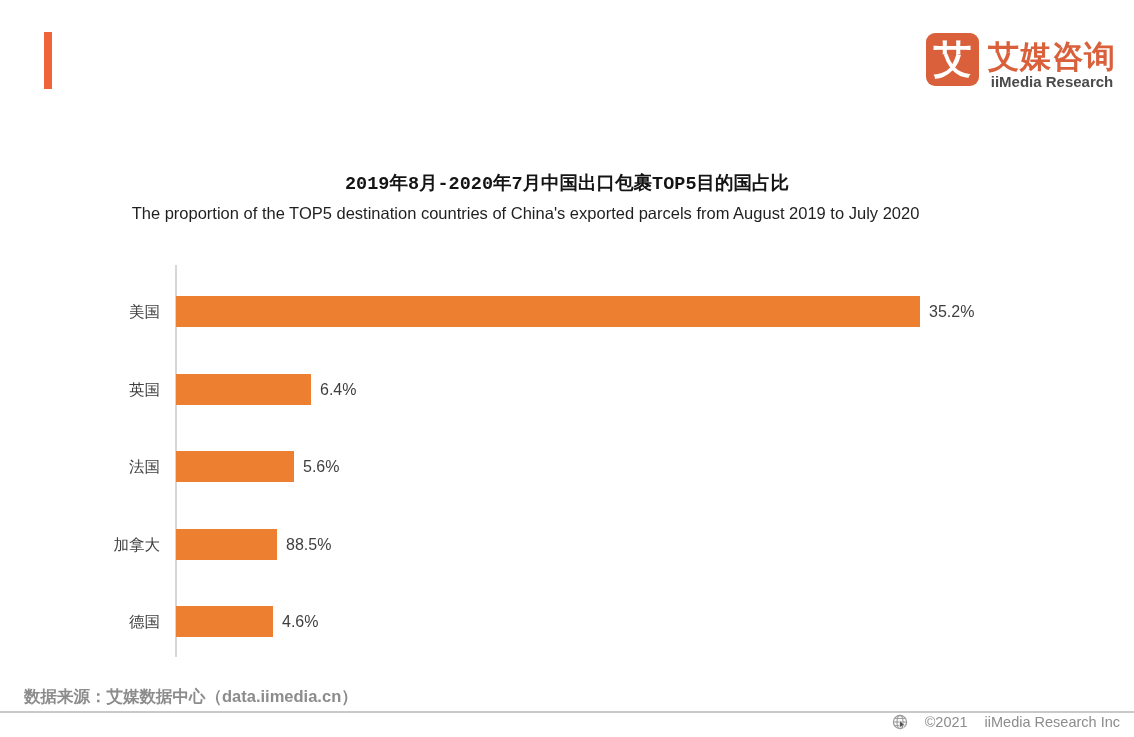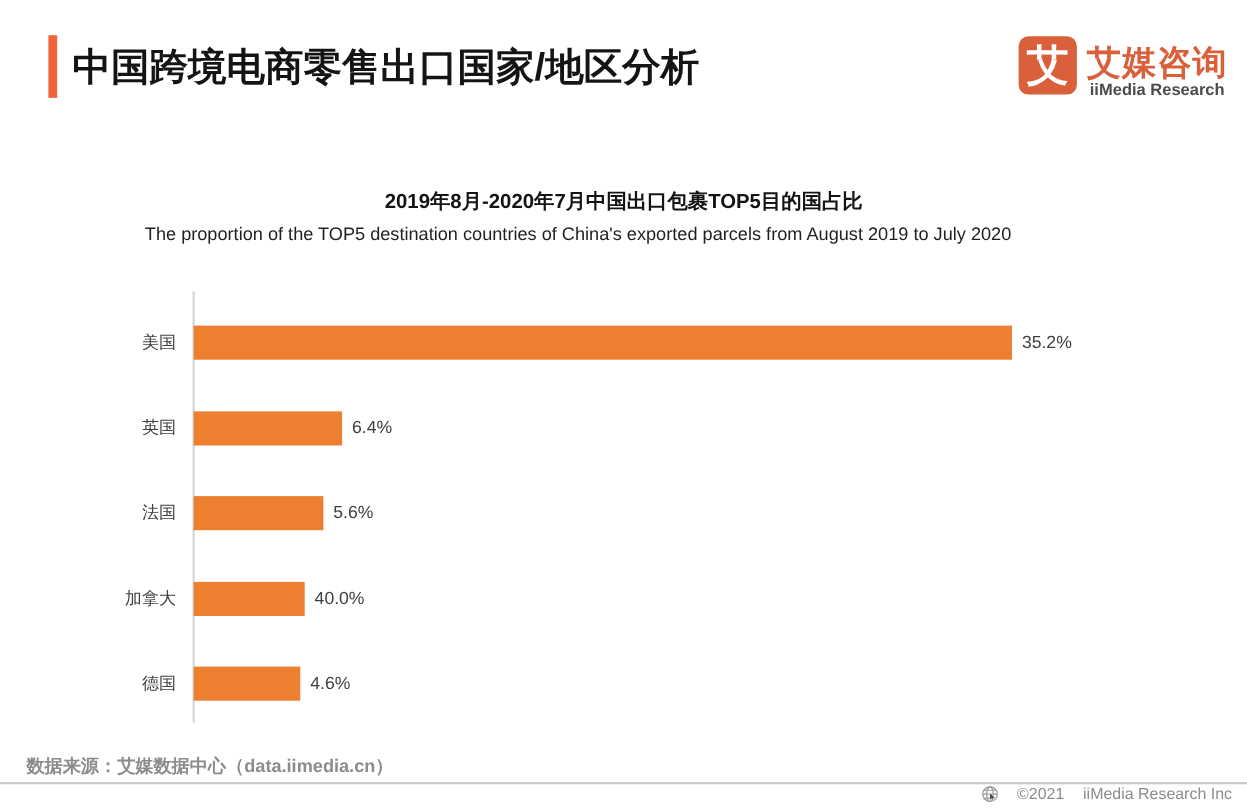--- a/index.html
+++ b/index.html
@@ -105,20 +105,21 @@
   
   .chart-title {
     position: absolute;
     left: 0; top: 170px;
     width: 1134px;
     text-align: center;
     font-size: 18.5px;
     font-weight: bold;
     color: #141414;
     white-space: nowrap;
+    font-family: Liberation Mono, monospace;
   }
 
   .chart-subtitle {
     position: absolute;
     left: 0; top: 204px;
     width: 1051px;
     text-align: center;
     font-size: 16.5px;
     font-weight: normal;
     color: #1f1f1f;
@@ -220,21 +221,20 @@
   .footer-seg { white-space: nowrap; }
   .footer-gap { display: inline-block; width: 9px; }
 </style>
 </head>
 <body>
 
 <div class="page">
 
   <div class="header">
     <div class="title-accent"></div>
-    <div class="page-title">中国跨境电商零售出口国家/地区分析</div>
 
     <div class="logo">
       <div class="logo-mark">
         <div class="logo-mark-char">艾</div>
       </div>
       <div class="logo-text">
         <div class="logo-cn">艾媒咨询</div>
         <div class="logo-en">iiMedia Research</div>
       </div>
     </div>
@@ -256,21 +256,21 @@
         <div class="bar-value" style="left: 320px;">6.4%</div>
       </div>
       <div class="bar-row" style="top: 451px; left: 0px; width: 902px;">
         <div class="bar-label-inner" style="left: 0px;">法国</div>
         <div class="bar-rect" style="width: 118px; background: rgb(236, 128, 48);"></div>
         <div class="bar-value" style="left: 303px;">5.6%</div>
       </div>
       <div class="bar-row" style="top: 528.5px; left: 0px; width: 1134px;">
         <div class="bar-label-inner" style="left: 0px; padding-left: 34px;">加拿大</div>
         <div class="bar-rect" style="width: 101px; background: rgb(236, 128, 48);"></div>
-        <div class="bar-value" style="left: 286px;">40.0%</div>
+        <div class="bar-value" style="left: 286px;">88.5%</div>
       </div>
       <div class="bar-row" style="top: 606px; left: 0px; width: 1134px;">
         <div class="bar-label-inner" style="left: 0px;">德国</div>
         <div class="bar-rect" style="width: 97px; background: rgb(236, 128, 48);"></div>
         <div class="bar-value" style="left: 282px;">4.6%</div>
       </div>
     </div>
 
   <div class="source-note">数据来源：艾媒数据中心（data.iimedia.cn）</div>
   <div class="footer-divider"></div>

